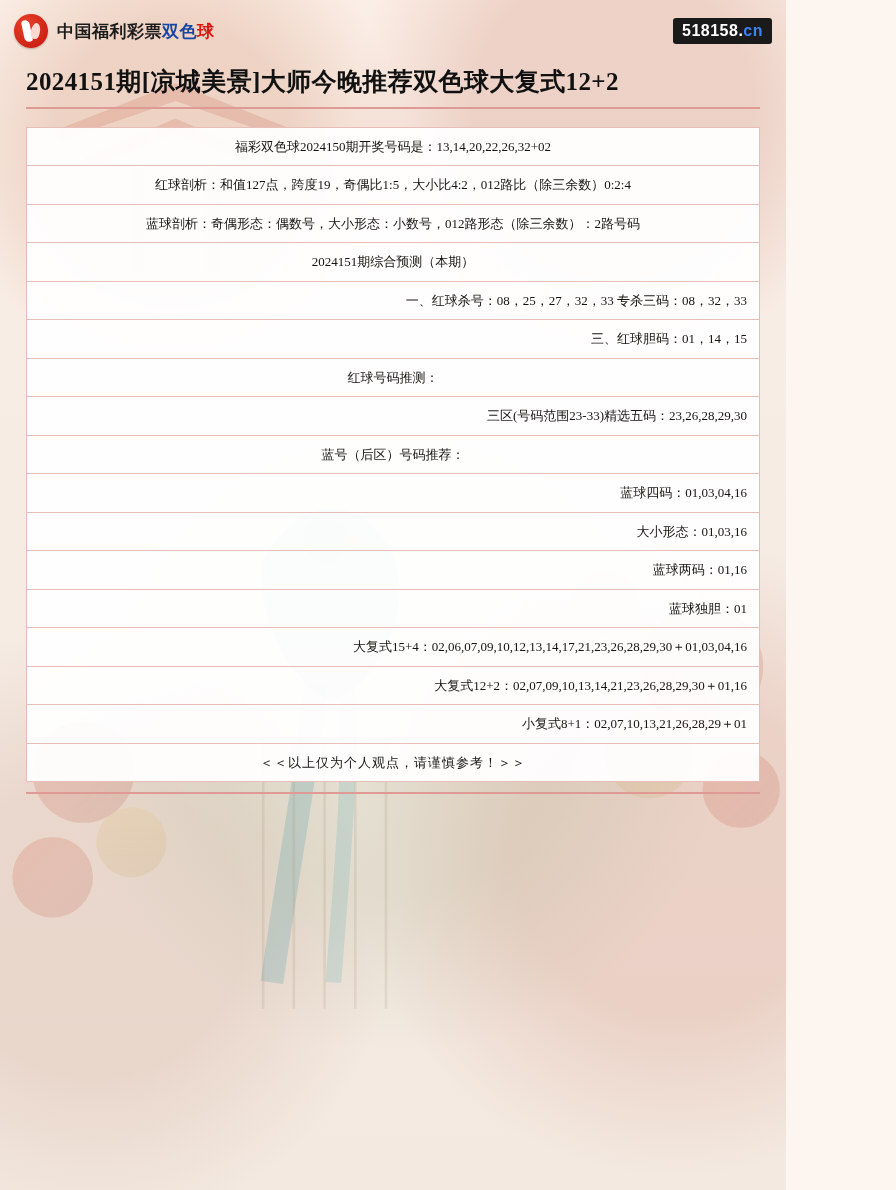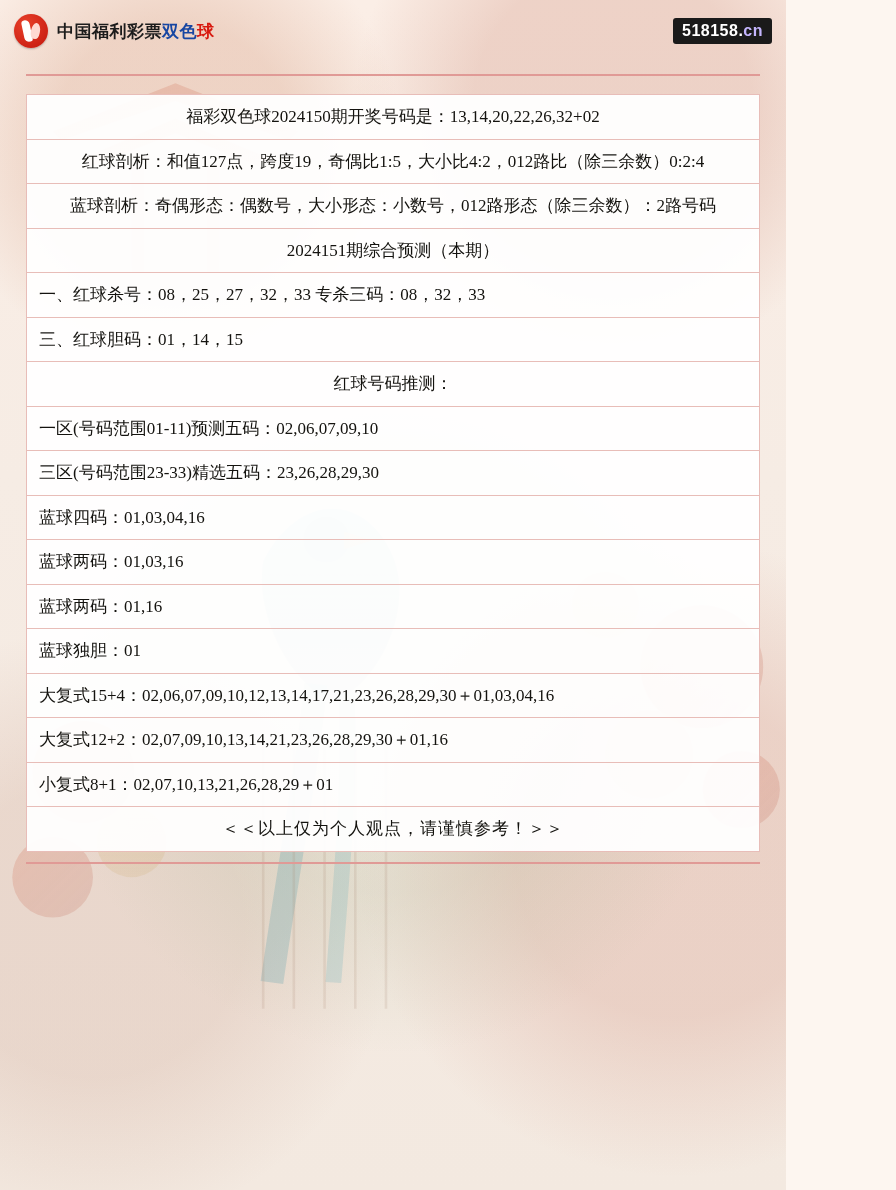--- a/index.html
+++ b/index.html
@@ -95,21 +95,21 @@
     background: #1a1a1a;
     color: #ffffff;
     font-family: "Liberation Sans", "DejaVu Sans", sans-serif;
     font-size: 16px;
     font-weight: bold;
     padding: 4px 9px;
     border-radius: 3px;
     letter-spacing: 0.5px;
   }
   .site-badge .dot-cn {
-    color: #c4b5fd;
+    color: #3b82f6;
   }
   
   .title-wrap {
     position: relative;
     padding: 4px 26px 10px 26px;
   }
   h1.page-title {
     margin: 0;
     font-size: 25px;
     font-weight: bold;
@@ -129,30 +129,30 @@
   }
   table.pred {
     width: 100%;
     border-collapse: collapse;
     background: rgba(255,255,255,0.80);
     border: 1px solid #e3b5b1;
   }
   table.pred td {
     border: 1px solid #e8bdb8;
     padding: 9px 12px;
-    font-size: 17px;
+    font-size: 13px;
     color: #14130f;
     line-height: 1.5;
     background: rgba(255,255,255,0.72);
   }
   td.center {
     text-align: center;
   }
   td.left {
-    text-align: left;
+    text-align: right;
   }
   td.bigger {
     font-size: 16px;
   }
   .foot-note {
     text-align: center;
     font-size: 15.5px;
     color: #14130f;
     letter-spacing: 1px;
   }
@@ -219,20 +219,21 @@
       <div class="brand-text">
         <span>中国福利彩票</span><span class="ssq-blue">双色</span><span class="ssq-red">球</span>
       </div>
     </div>
     <div class="site-badge">
       <span>518158.</span><span class="dot-cn">cn</span>
     </div>
   </div>
 
   <div class="title-wrap">
+    <h1 class="page-title">2024151期[凉城美景]大师今晚推荐双色球大复式12+2</h1>
     <div class="title-rule"></div>
   </div>
 
   <div class="table-wrap">
     <table class="pred">
       <tbody>
         <tr>
             <td class="center">福彩双色球2024150期开奖号码是：13,14,20,22,26,32+02</td>
           </tr>
         <tr>
@@ -247,30 +248,30 @@
         <tr>
             <td class="left">一、红球杀号：08，25，27，32，33 专杀三码：08，32，33</td>
           </tr>
         <tr>
             <td class="left">三、红球胆码：01，14，15</td>
           </tr>
         <tr>
             <td class="center">红球号码推测：</td>
           </tr>
         <tr>
-            <td class="left">一区(号码范围01-11)预测五码：02,06,07,09,10</td>
-          </tr>
-        <tr>
             <td class="left">三区(号码范围23-33)精选五码：23,26,28,29,30</td>
           </tr>
         <tr>
+            <td class="center">蓝号（后区）号码推荐：</td>
+          </tr>
+        <tr>
             <td class="left">蓝球四码：01,03,04,16</td>
           </tr>
         <tr>
-            <td class="left">蓝球两码：01,03,16</td>
+            <td class="left">大小形态：01,03,16</td>
           </tr>
         <tr>
             <td class="left">蓝球两码：01,16</td>
           </tr>
         <tr>
             <td class="left">蓝球独胆：01</td>
           </tr>
         <tr>
             <td class="left bigger">大复式15+4：02,06,07,09,10,12,13,14,17,21,23,26,28,29,30＋01,03,04,16</td>
           </tr>

